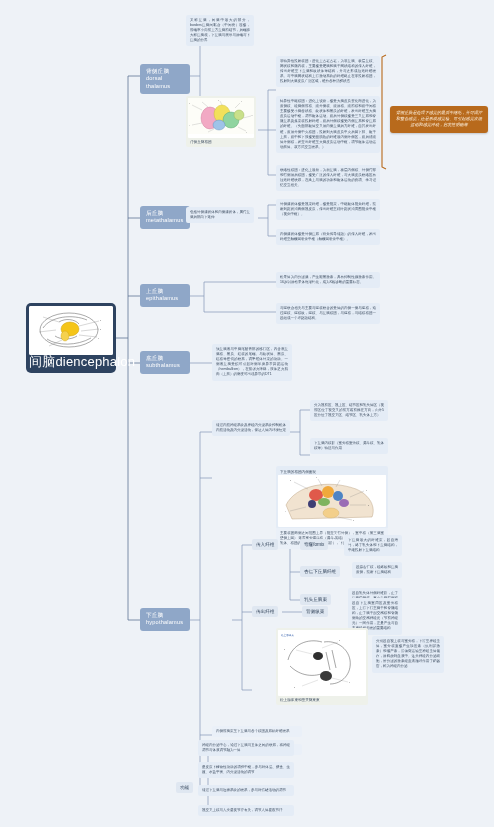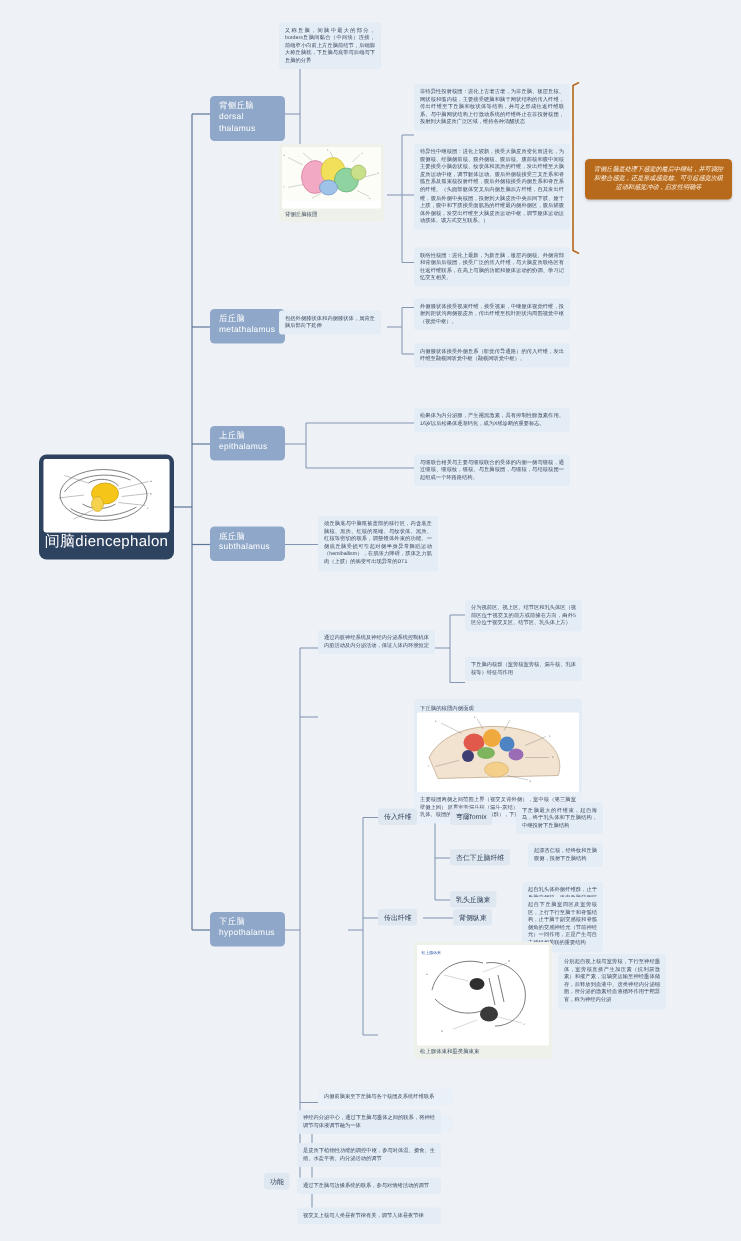--- a/index.html
+++ b/index.html
@@ -19,21 +19,21 @@
   .root{
     left:26px;top:303px;width:90px;height:70px;
     background:#2e4360;border-radius:5px;
     padding:3px;
   }
   .root .thumb{
     width:84px;height:49px;background:#ffffff;border-radius:2px;
     position:relative;overflow:hidden;
   }
   .root .rtitle{
-    color:#ffffff;font-size:10px;line-height:10px;
+    color:#ffffff;font-size:13px;line-height:10px;
     text-align:center;margin-top:2px;letter-spacing:.2px;
     white-space:nowrap;
   }
 
   
   .branch{
     background:#8fa7c8;color:#ffffff;border-radius:3px;
     padding:4px 6px;font-size:5.6px;line-height:7.4px;
     letter-spacing:.2px;
   }

